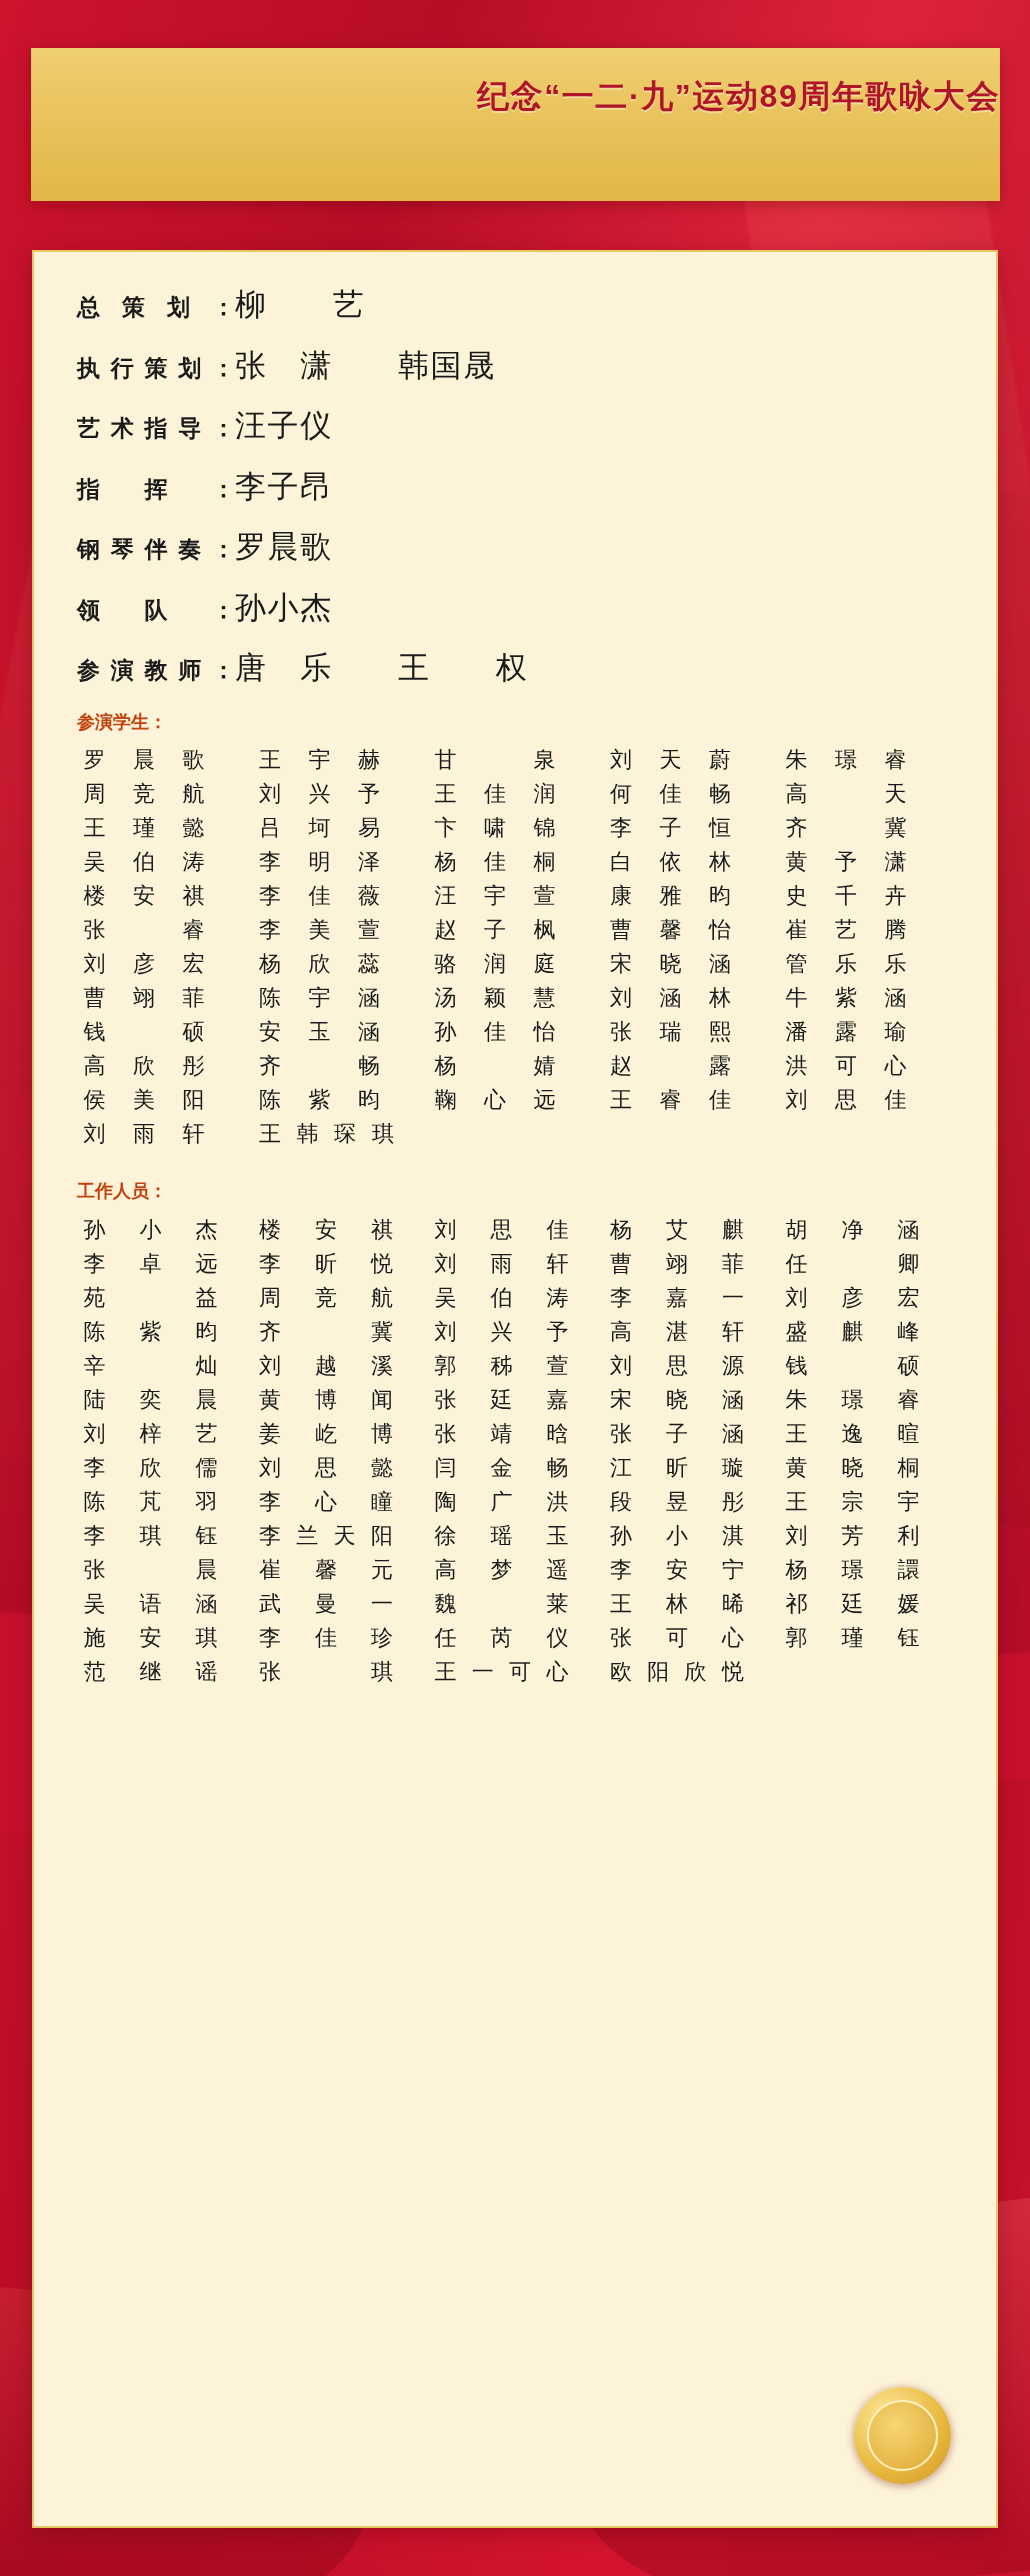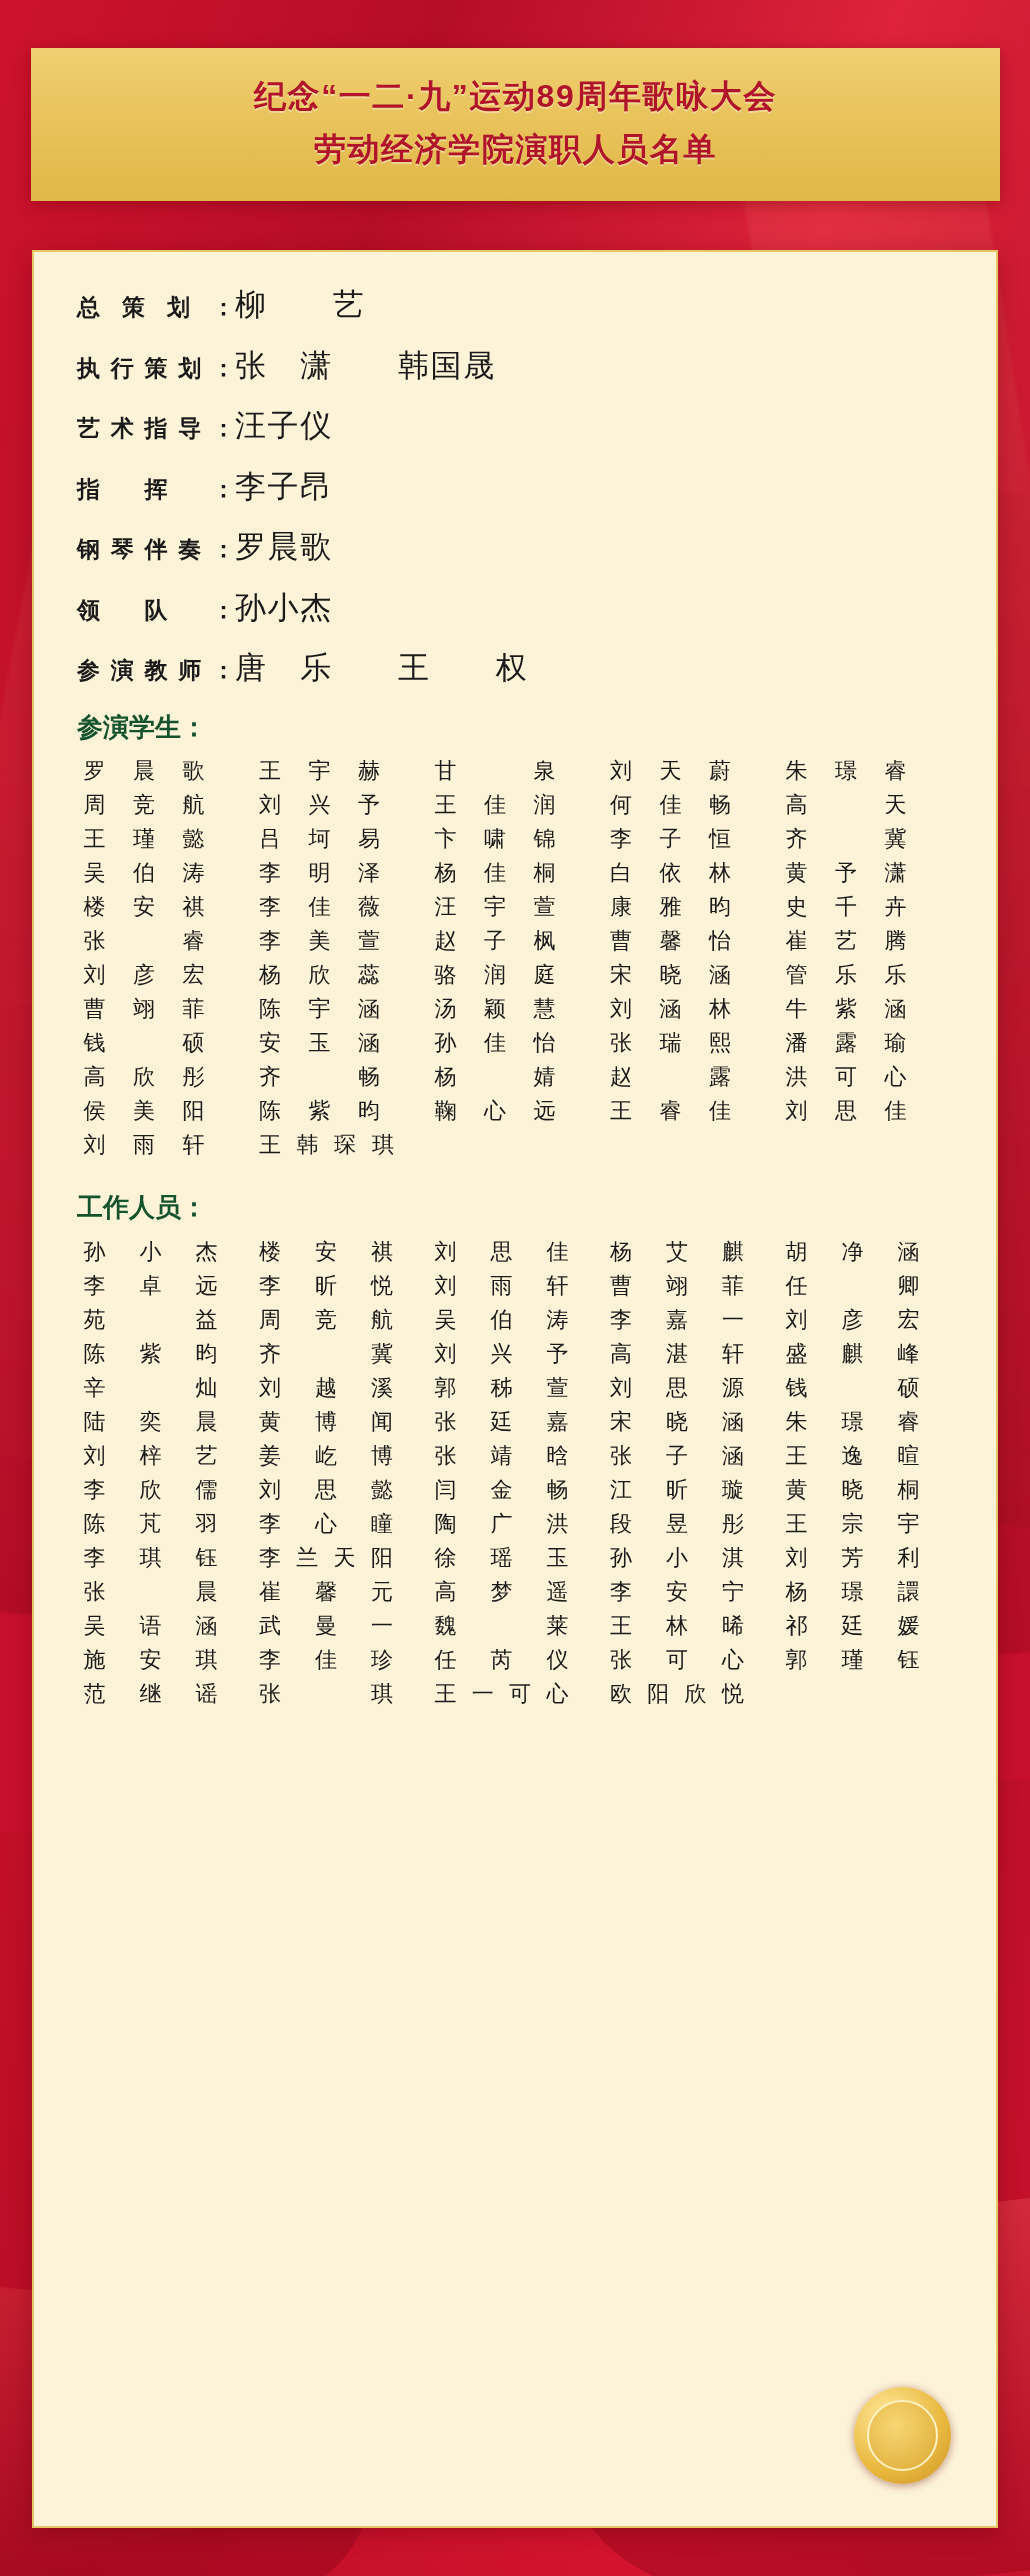--- a/index.html
+++ b/index.html
@@ -66,21 +66,21 @@
   .sparkle i.v{width:2.4px;height:100%;}
   .sparkle i.h{width:100%;height:2.4px;}
 
   
   .title-card{
     position:absolute;left:31px;top:48px;width:969px;height:153px;
     background:linear-gradient(180deg,#f0cf72 0%,#e9c35c 45%,#e0b747 100%);
     box-shadow:0 3.2px 14.5px rgba(90,0,10,.35);
   }
   .title-card .t-line{
-    text-align:center;color:#b0142b;font-weight:bold;
+    text-align:right;color:#b0142b;font-weight:bold;
     font-family:"Liberation Sans","DejaVu Sans",sans-serif;
     letter-spacing:1.6px;
     text-shadow:0 1.6px 0 rgba(255,255,255,.35);
   }
   .title-card .t1{font-size:32px;line-height:42px;margin-top:27px;}
   .title-card .t2{font-size:32px;line-height:42px;margin-top:11.3px;}
 
   
   .panel{
     position:absolute;left:32px;top:250px;width:966px;height:2278px;
@@ -101,21 +101,21 @@
     display:flex;justify-content:space-between;
     letter-spacing:0;
   }
   .cred .lab span{display:inline-block;}
   .cred .val{
     font-size:31px;color:#1a1a1a;letter-spacing:1.6px;
     font-family:"Liberation Serif","DejaVu Serif",serif;
   }
 
   .section-head{
-    font-size:26px;font-weight:bold;color:#14532d;
+    font-size:18px;font-weight:bold;color:#c2410c;
     font-family:"Liberation Sans","DejaVu Sans",sans-serif;
     margin:21px 0 11.3px 0;
   }
   .section-head.second{margin-top:30px;}
 
   .name-grid{
     display:grid;
     grid-template-columns:repeat(5,1fr);
     column-gap:8px;row-gap:4px;
     padding-left:6.4px;
@@ -169,21 +169,20 @@
   <i class="v"></i>
     <i class="h"></i>
 </div>
 <div class="sparkle" style="left:48px;top:789px;width:24px;height:24px;opacity:.55;">
   <i class="v"></i>
     <i class="h"></i>
 </div>
 
 <div class="title-card">
   <div class="t-line t1">纪念“一二·九”运动89周年歌咏大会</div>
-  <div class="t-line t2">劳动经济学院演职人员名单</div>
 </div>
 
 <div class="panel">
 
   <div id="credits-area">
       <div class="cred">
         <div class="lab">
           <span>总</span>
           <span>策</span>
           <span>划</span>

